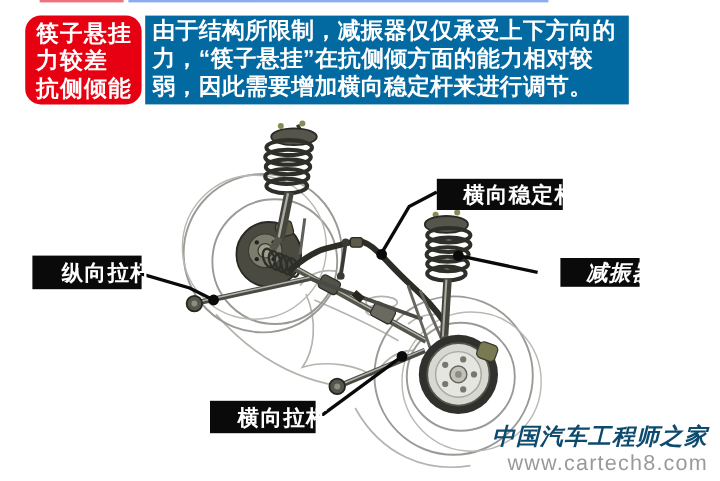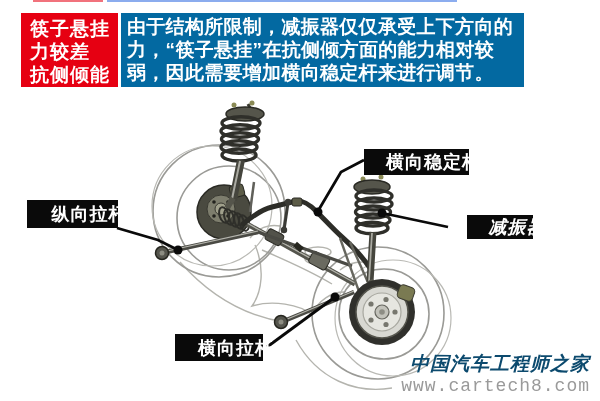--- a/index.html
+++ b/index.html
@@ -10,49 +10,49 @@
   }
   
   .top-strip{position:absolute;top:0;left:0;width:600px;height:2px;opacity:.55;}
   .top-strip .red{position:absolute;left:33px;width:70px;height:2px;background:#e60012;}
   .top-strip .blue{position:absolute;left:107px;width:350px;height:2px;background:#2d69e1;}
 
   
   .badge{
     position:absolute;left:21px;top:13px;width:97px;height:74px;
     background:#e60012;color:#fff;font-weight:bold;font-size:19px;line-height:23px;
-    padding:4px 0 0 9px;box-sizing:border-box;letter-spacing:1px;
+    padding:4px 0 0 9px;box-sizing:border-box;letter-spacing:1px;border-radius:13px;
   }
   .info-box{
     position:absolute;left:121px;top:13px;width:403px;height:74px;
     background:#0369a1;color:#fff;font-weight:bold;font-size:19px;line-height:23px;
     padding:2px 5px 0 6px;box-sizing:border-box;letter-spacing:.3px;
     word-break:break-all;
   }
 
   
   .art{position:absolute;left:0;top:0;width:600px;height:401px;}
 
   
   .callout{
     position:absolute;background:#0a0a0a;color:#fff;
     font-size:18px;font-weight:bold;letter-spacing:1px;
     display:flex;align-items:center;justify-content:center;
     box-sizing:border-box;white-space:nowrap;padding-left:34px;
   }
   .co-stab{left:364px;top:149px;width:105px;height:26px;}
   .co-shock{left:467px;top:215px;width:66px;height:24px;font-style:italic;}
-  .co-long{left:27px;top:200px;width:91px;height:28px;}
+  .co-long{left:27px;top:213px;width:91px;height:28px;}
   .co-lat{left:175px;top:334px;width:88px;height:27px;}
 
   
   .wm{position:absolute;right:10px;text-align:right;}
   .wm-name{top:351px;font-family:"DejaVu Serif","Liberation Serif",serif;
     font-style:italic;font-weight:bold;font-size:19px;color:#0c4a6e;letter-spacing:1px;}
-  .wm-url{top:376px;font-family:Liberation Mono, monospace;
+  .wm-url{top:376px;font-family:Liberation Sans, sans-serif;
     font-size:18px;color:#9a9a9a;letter-spacing:1px;}
 </style>
 </head>
 <body>
 
 <div class="top-strip">
   <span class="red"></span>
   <span class="blue"></span>
 </div>
 

